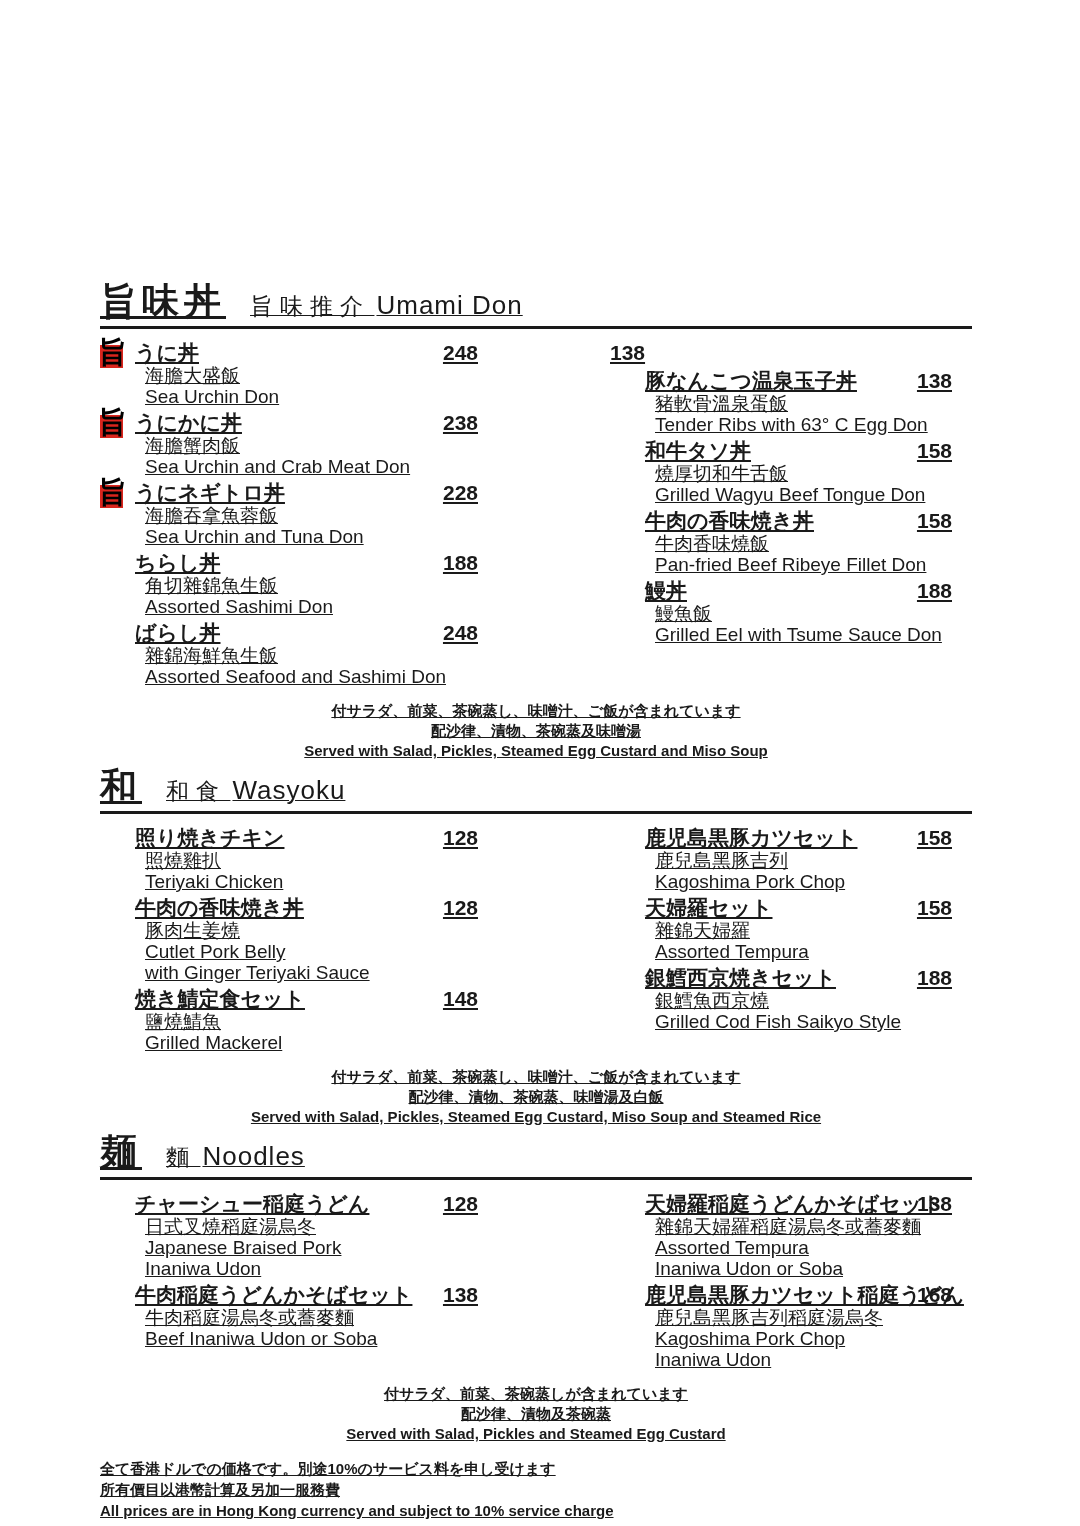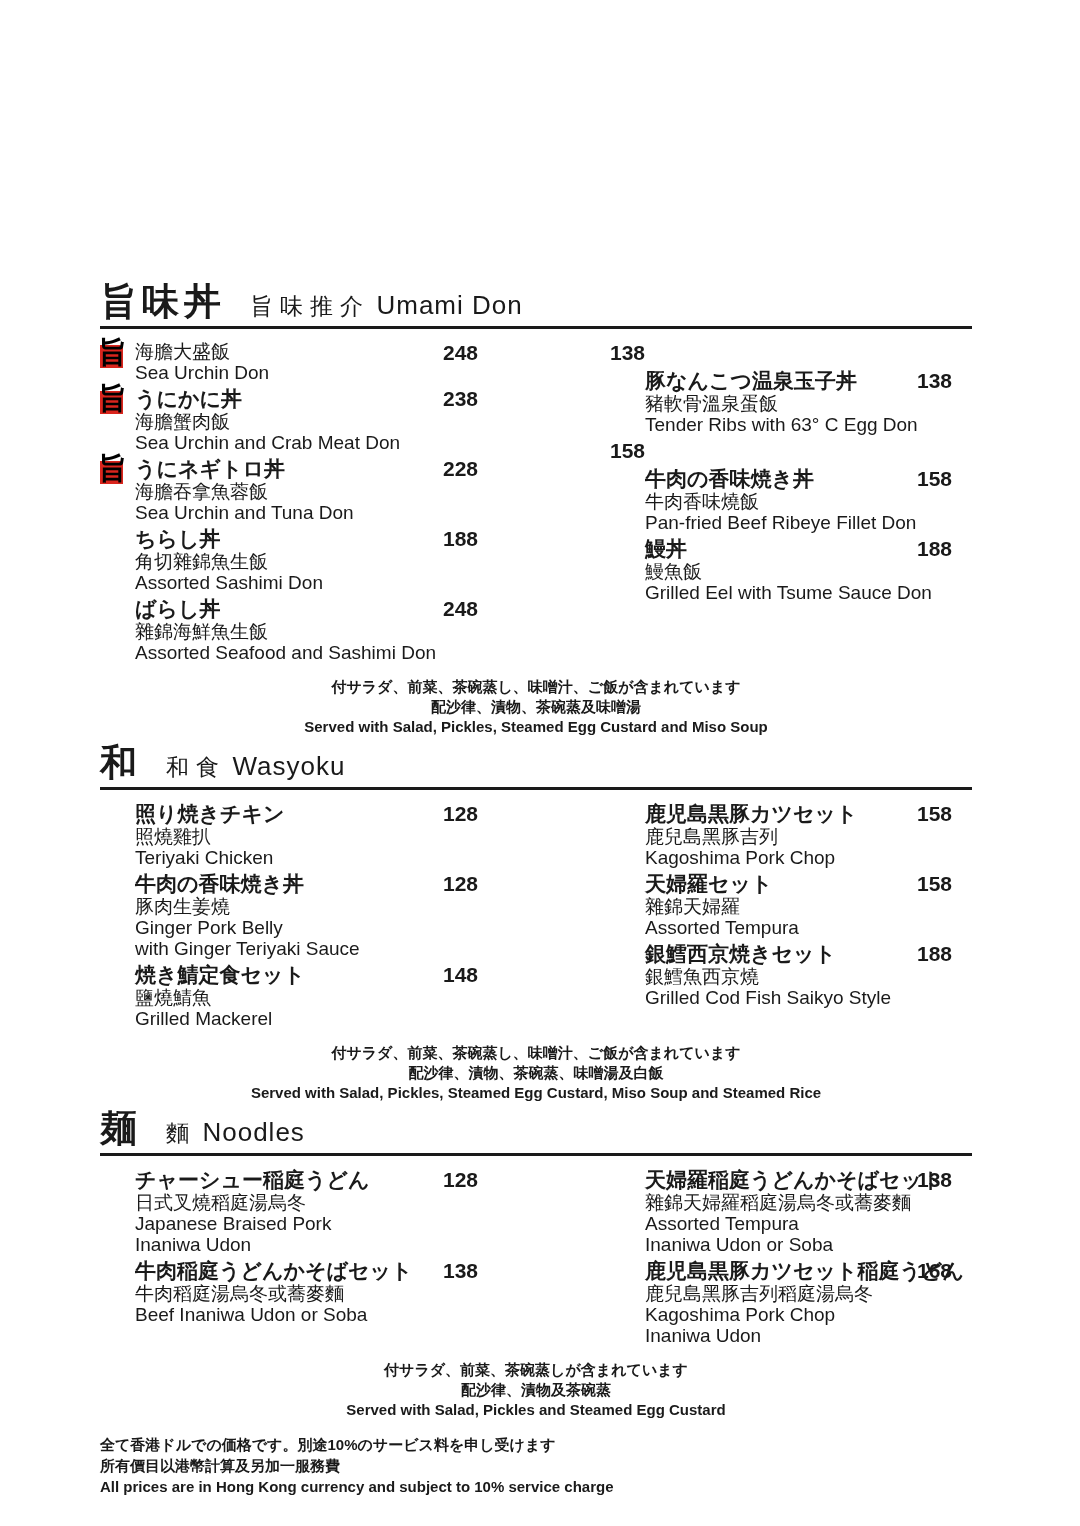--- a/index.html
+++ b/index.html
@@ -6,20 +6,21 @@
   body {
     width:1080px; height:1526px; overflow:hidden;
     color:#1a1a1a;
     font-family:"Liberation Sans","DejaVu Sans",sans-serif;
     -webkit-font-smoothing:antialiased;
   }
   .page {
     box-sizing:border-box;
     width:1080px; height:1090px;
     padding:282px 108px 0 100px;
+    text-decoration:underline;
   }
   
   .menu-section { margin:0; }
   .sec-head {
     display:flex; align-items:baseline;
     border-bottom:3px solid #1a1a1a;
     padding-bottom:2px; line-height:40px; height:42px;
     box-sizing:content-box;
   }
   .sec-kanji {
@@ -33,21 +34,21 @@
   }
   .sec-sub-en { font-size:26px; letter-spacing:1px; margin-left:2px; }
   
   .sec-items { display:flex; padding-top:12px; }
   .col { display:flex; flex-direction:column; }
   .col-left  { width:378px; }
   .col-right { width:342px; margin-left:132px; }
   .item { display:flex; justify-content:space-between; margin-bottom:4px; }
   .item-text { position:relative; padding-left:35px; flex:1; min-width:0; }
   .item-name { font-weight:700; font-size:21px; line-height:24px; white-space:nowrap; }
-  .item-cn, .item-en { font-size:19px; line-height:21px; white-space:nowrap; }
+  .item-cn, .item-en { font-size:19px; line-height:21px; white-space:nowrap;margin-left:10px; }
   .item-price { font-weight:700; font-size:21px; line-height:24px; white-space:nowrap; }
   .badge {
     position:absolute; left:0; top:4px;
     width:23px; height:23px; background:#da251d;
   }
   .badge-char {
     position:absolute; left:-2px; top:-7px;
     font-family:"Liberation Serif","DejaVu Serif",serif;
     font-weight:700; font-size:29px; line-height:1; color:#000;
   }
@@ -76,20 +77,21 @@
         <span class="sec-sub-en">Umami Don</span>
       </span>
     </div>
     <div class="sec-items">
       <div class="col col-left">
   <div class="item">
     <div class="item-text">
       <span class="badge" style="background: rgb(218, 37, 29);">
         <span class="badge-char">旨</span>
       </span>
+      <div class="item-name">うに丼</div>
       <div class="item-cn">海膽大盛飯</div>
     <div class="item-en">Sea Urchin Don</div>
               </div>
     <div class="item-price">248</div>
   </div>
 
   <div class="item">
     <div class="item-text">
       <span class="badge" style="background: rgb(218, 37, 29);">
         <span class="badge-char">旨</span>
@@ -142,20 +144,26 @@
     <div class="item-text">
 
       <div class="item-name">豚なんこつ温泉玉子丼</div>
       <div class="item-cn">豬軟骨溫泉蛋飯</div>
     <div class="item-en">Tender Ribs with 63° C Egg Don</div>
               </div>
     <div class="item-price">138</div>
   </div>
 
   <div class="item">
+    <div class="item-text">
+
+      <div class="item-name">和牛タソ丼</div>
+      <div class="item-cn">燒厚切和牛舌飯</div>
+    <div class="item-en">Grilled Wagyu Beef Tongue Don</div>
+              </div>
     <div class="item-price">158</div>
   </div>
 
   <div class="item">
     <div class="item-text">
 
       <div class="item-name">牛肉の香味焼き丼</div>
       <div class="item-cn">牛肉香味燒飯</div>
     <div class="item-en">Pan-fried Beef Ribeye Fillet Don</div>
               </div>
@@ -198,21 +206,21 @@
     <div class="item-en">Teriyaki Chicken</div>
               </div>
     <div class="item-price">128</div>
   </div>
 
   <div class="item">
     <div class="item-text">
 
       <div class="item-name">牛肉の香味焼き丼</div>
       <div class="item-cn">豚肉生姜燒</div>
-    <div class="item-en">Ginger Pork Belly</div>
+    <div class="item-en">Cutlet Pork Belly</div>
                 <div class="item-en">with Ginger Teriyaki Sauce</div>
               </div>
     <div class="item-price">128</div>
   </div>
 
   <div class="item">
     <div class="item-text">
 
       <div class="item-name">焼き鯖定食セット</div>
       <div class="item-cn">鹽燒鯖魚</div>

